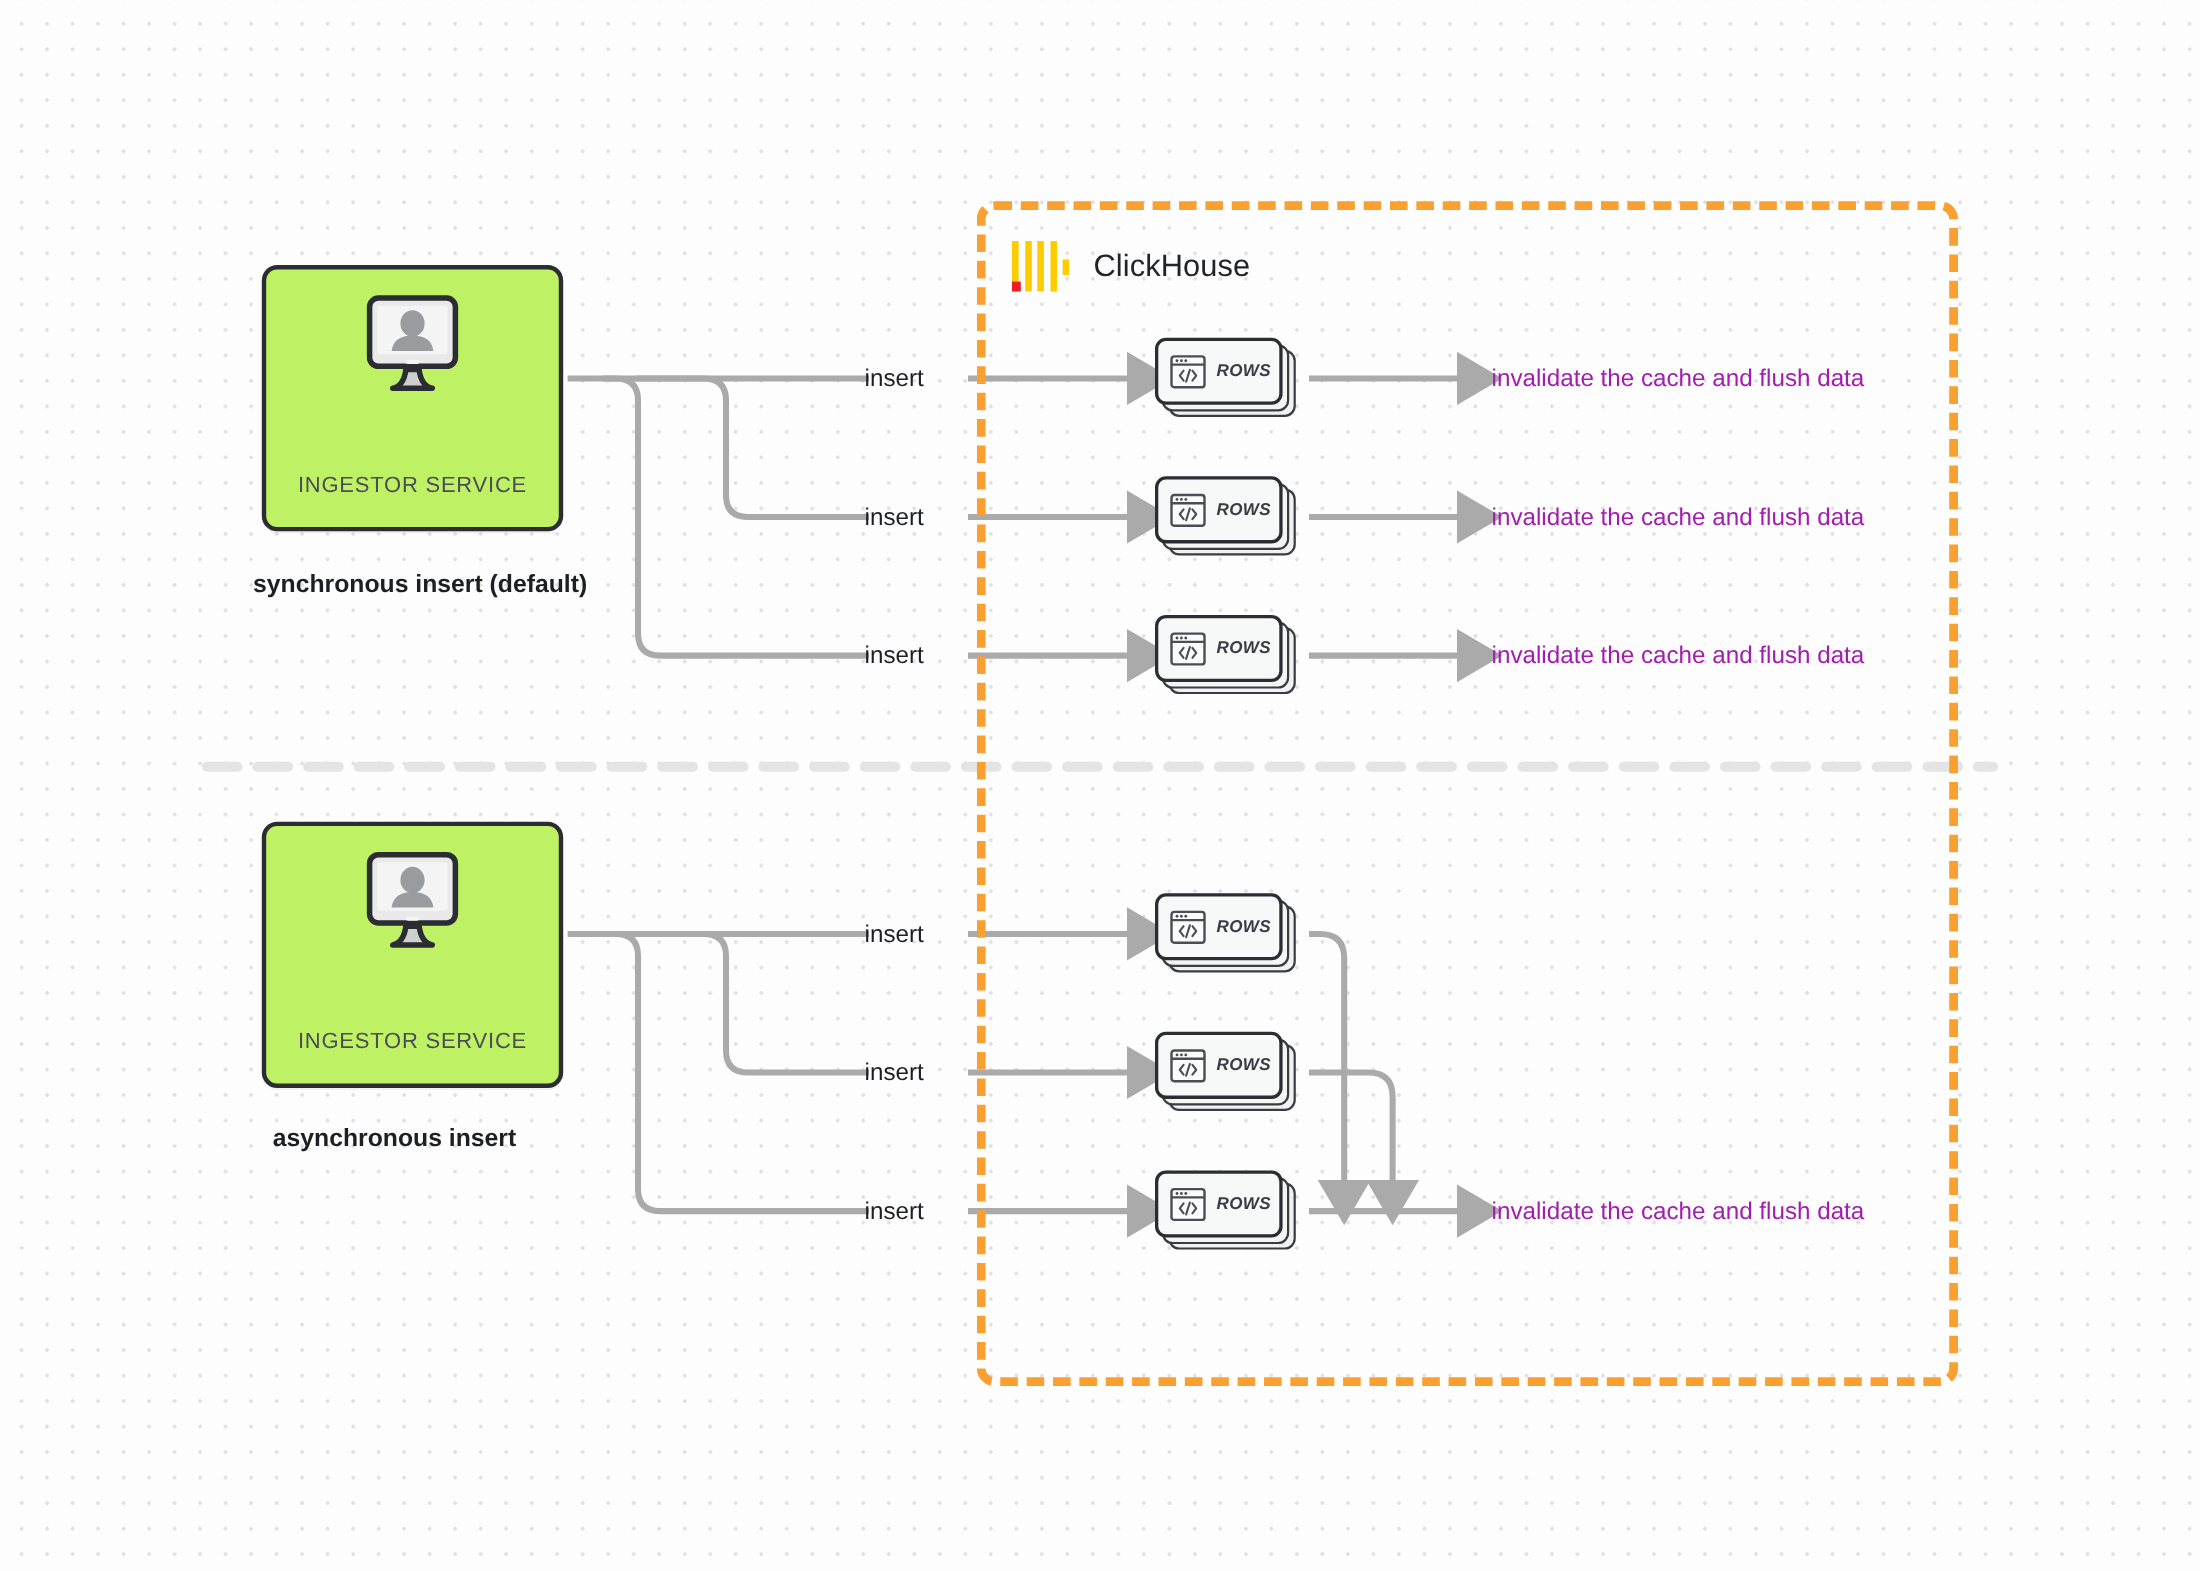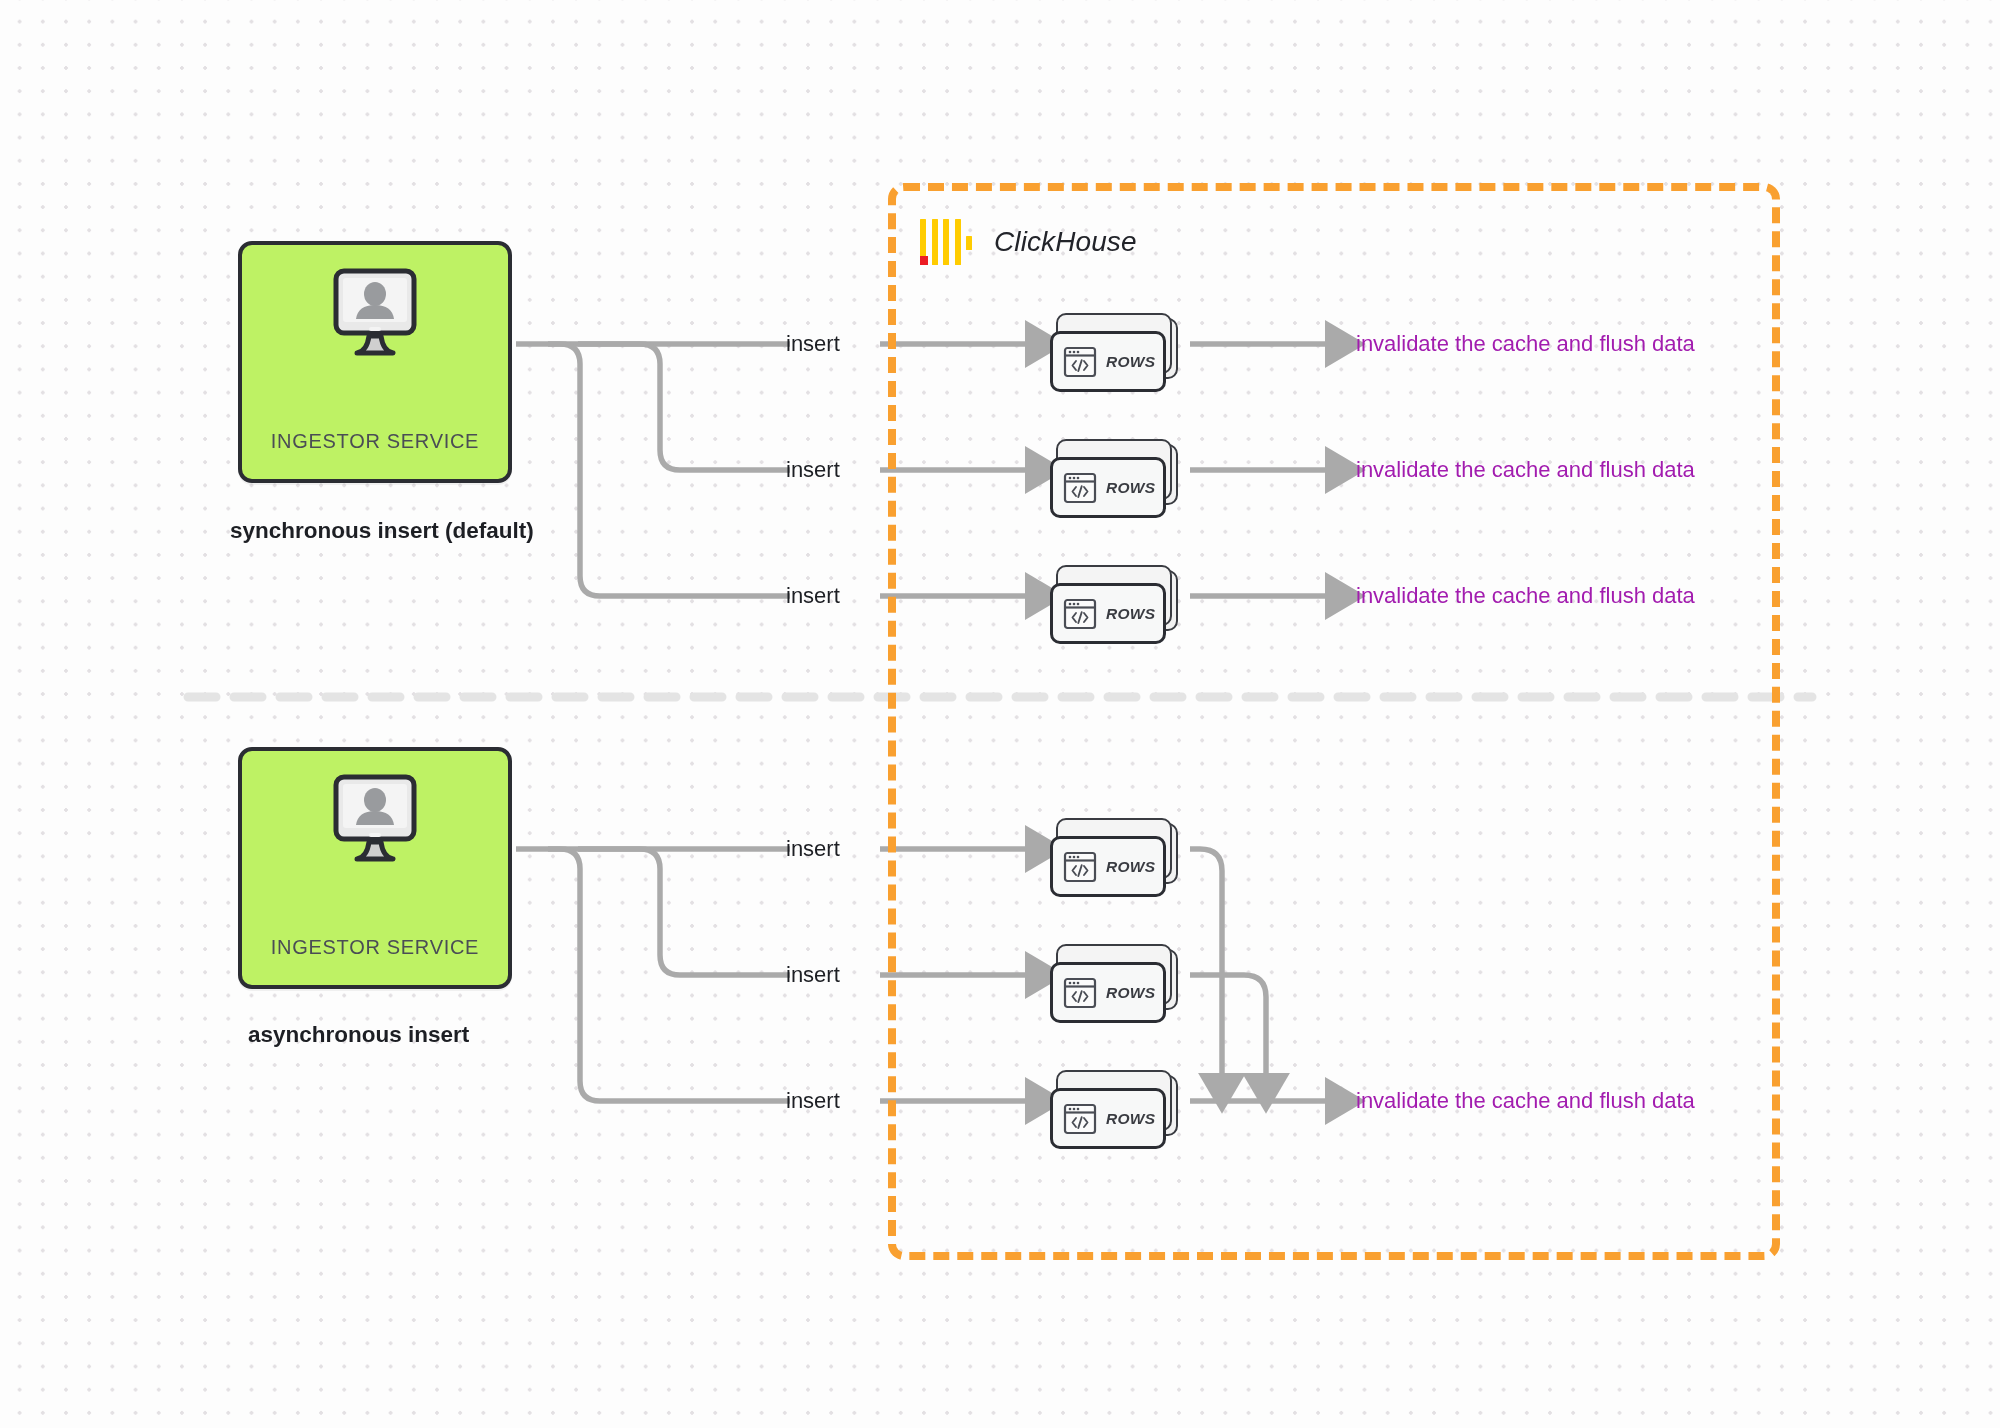--- a/index.html
+++ b/index.html
@@ -88,21 +88,20 @@
     background: #ffcc00;
     align-self: center;
     margin-top: 2px;
     border-radius: 0.5px;
   }
   .ch-name {
     font-size: 28px;
     color: #22242a;
     letter-spacing: 0.1px;
     white-space: nowrap;
-    font-style: italic;
   }
 
   
   .ingestor {
     position: absolute;
     width: 274px;
     height: 242px;
     box-sizing: border-box;
     background: #bef264;
     border: 4px solid #2b2d33;
@@ -178,21 +177,20 @@
     width: 116px;
     height: 61px;
     box-sizing: border-box;
     background: #f7f8f8;
     border: 3px solid #2b2d33;
     border-radius: 10px;
     display: flex;
     align-items: center;
     gap: 9px;
     padding-left: 10px;
-    margin-top: 24px;
   }
   .code-win {
     width: 34px;
     height: 32px;
     flex: none;
   }
   .rows-text {
     font-size: 15.5px;
     font-style: italic;
     font-weight: bold;

